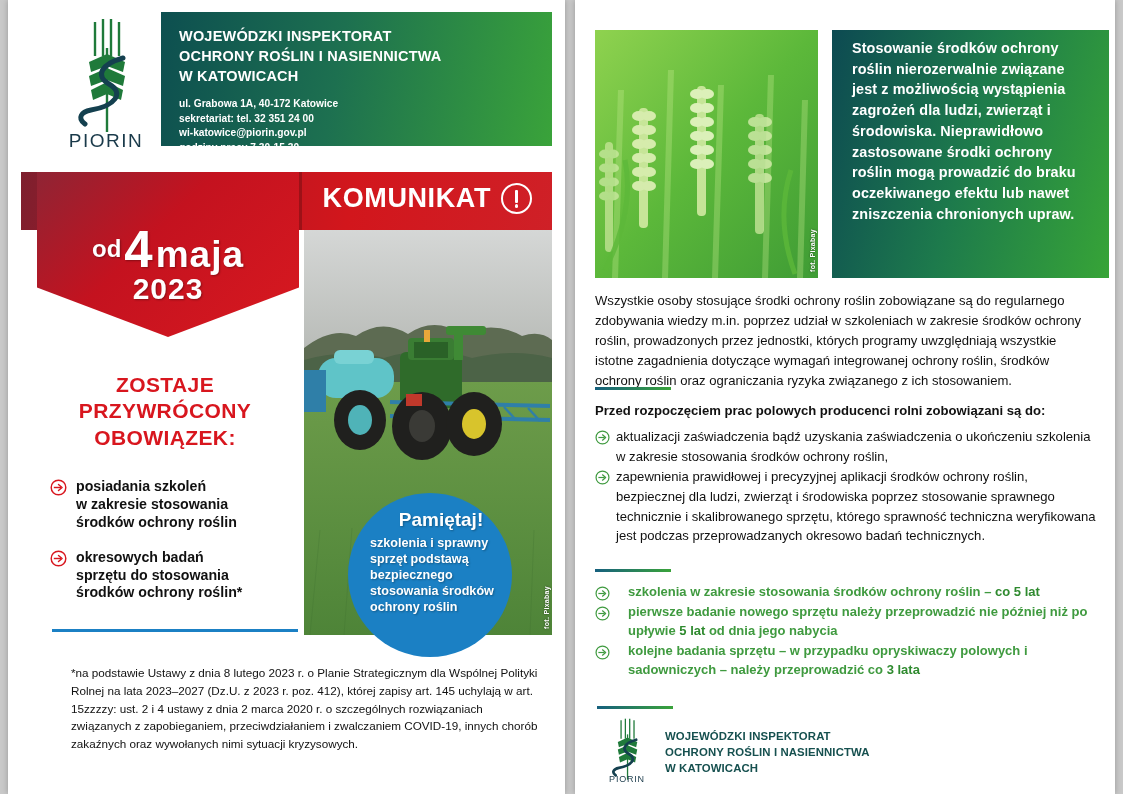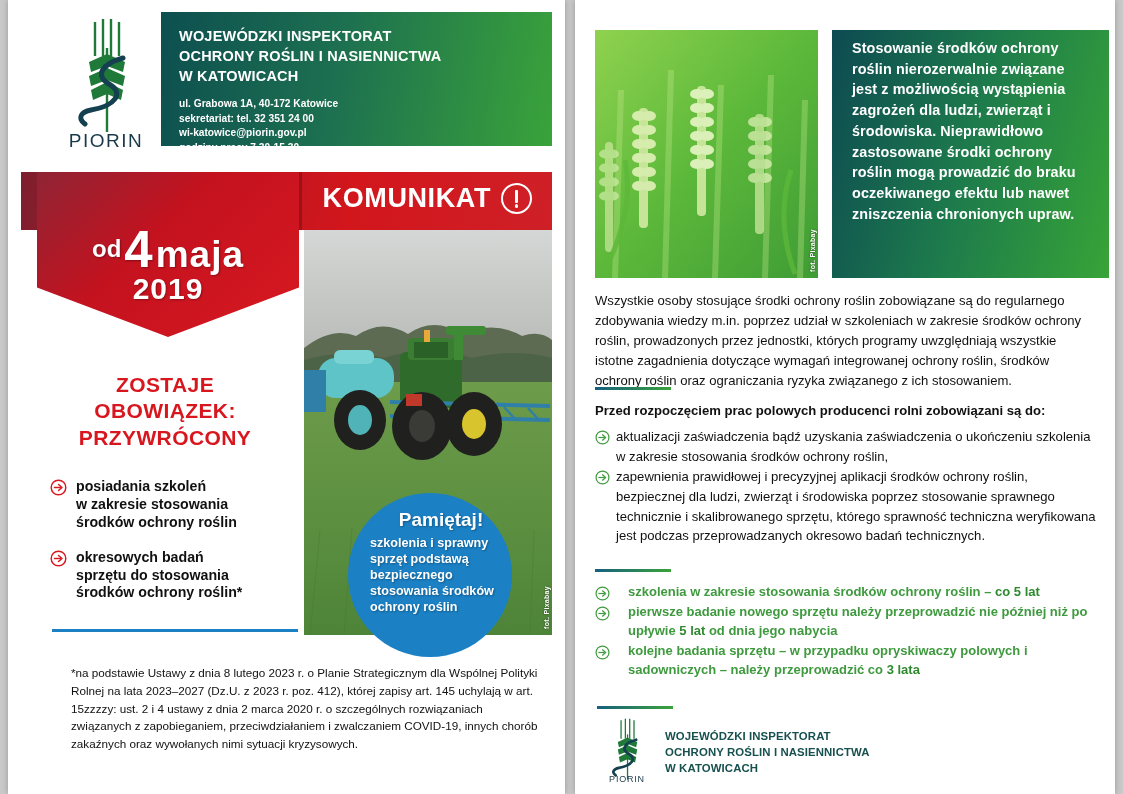--- a/index.html
+++ b/index.html
@@ -234,27 +234,27 @@
       <div class="komunikat">
         <span>KOMUNIKAT</span>
         <span class="excl-icon"></span>
       </div>
     </div>
 
     <div class="shield">
       <div class="l1">
         <span class="od">od</span><span class="d4">4</span><span class="maja">maja</span>
       </div>
-      <div class="yr">2019</div>
+      <div class="yr">2023</div>
     </div>
 
     <div class="zostaje">
       <div>ZOSTAJE</div>
+      <div>PRZYWRÓCONY</div>
       <div>OBOWIĄZEK:</div>
-      <div>PRZYWRÓCONY</div>
     </div>
 
     <div class="oblig">
       <div class="ob-item">
         <svg class="arrow-c" viewBox="0 0 20 20">
           <circle cx="10" cy="10" r="8.6" fill="none" stroke="#d8161e" stroke-width="1.7"></circle>
           <path d="M4.5 10 H13" stroke="#d8161e" stroke-width="1.7" fill="none"></path>
           <path d="M10 6.4 L14.2 10 L10 13.6" stroke="#d8161e" stroke-width="1.7" fill="none" stroke-linejoin="round" stroke-linecap="round"></path>
         </svg>
         <div class="txt" style="white-space:pre-line">posiadania szkoleń

